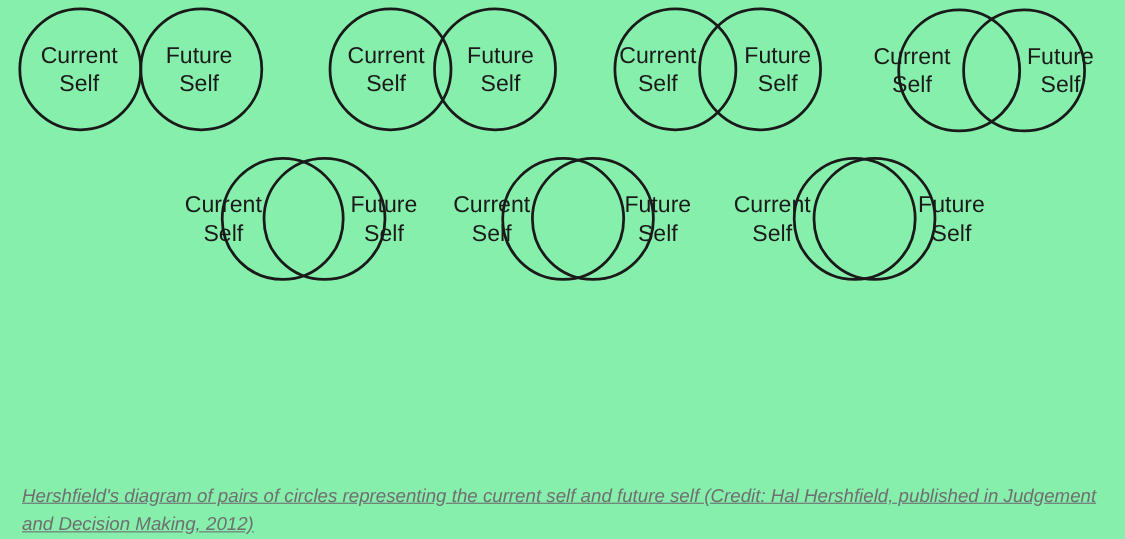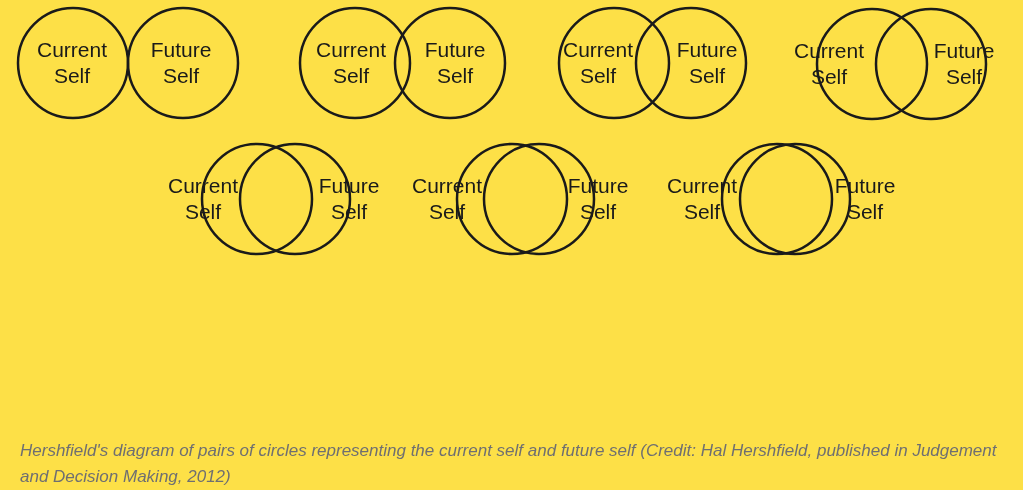--- a/index.html
+++ b/index.html
@@ -8,21 +8,21 @@
     background: #ffffff;
     width: 1023px;
     height: 490px;
     overflow: hidden;
     font-family: "Liberation Sans", sans-serif;
   }
   .figure {
     position: relative;
     width: 1023px;
     height: 490px;
-    background: #fde047;
+    background: #86efac;
   }
   #diagram-svg {
     position: absolute;
     left: 0;
     top: 0;
     display: block;
   }
   #diagram-svg circle {
     fill: none;
     stroke-width: 2.5px;
@@ -37,20 +37,21 @@
     left: 20px;
     top: 438px;
     width: 990px;
     font-family: "Liberation Sans", sans-serif;
     font-style: italic;
     font-size: 17px;
     line-height: 26px;
   }
   .caption-line {
     display: block;
+    text-decoration: underline;
   }
 </style>
 </head>
 <body style="background: rgb(255, 255, 255);">
 
 <div class="figure">
   <svg id="diagram-svg" width="1023" height="430" viewBox="0 0 1023 430">
       <g>
         <circle cx="73" cy="63" r="55" stroke="#1a1a1a"></circle>
         <circle cx="183" cy="63" r="55" stroke="#1a1a1a"></circle>

